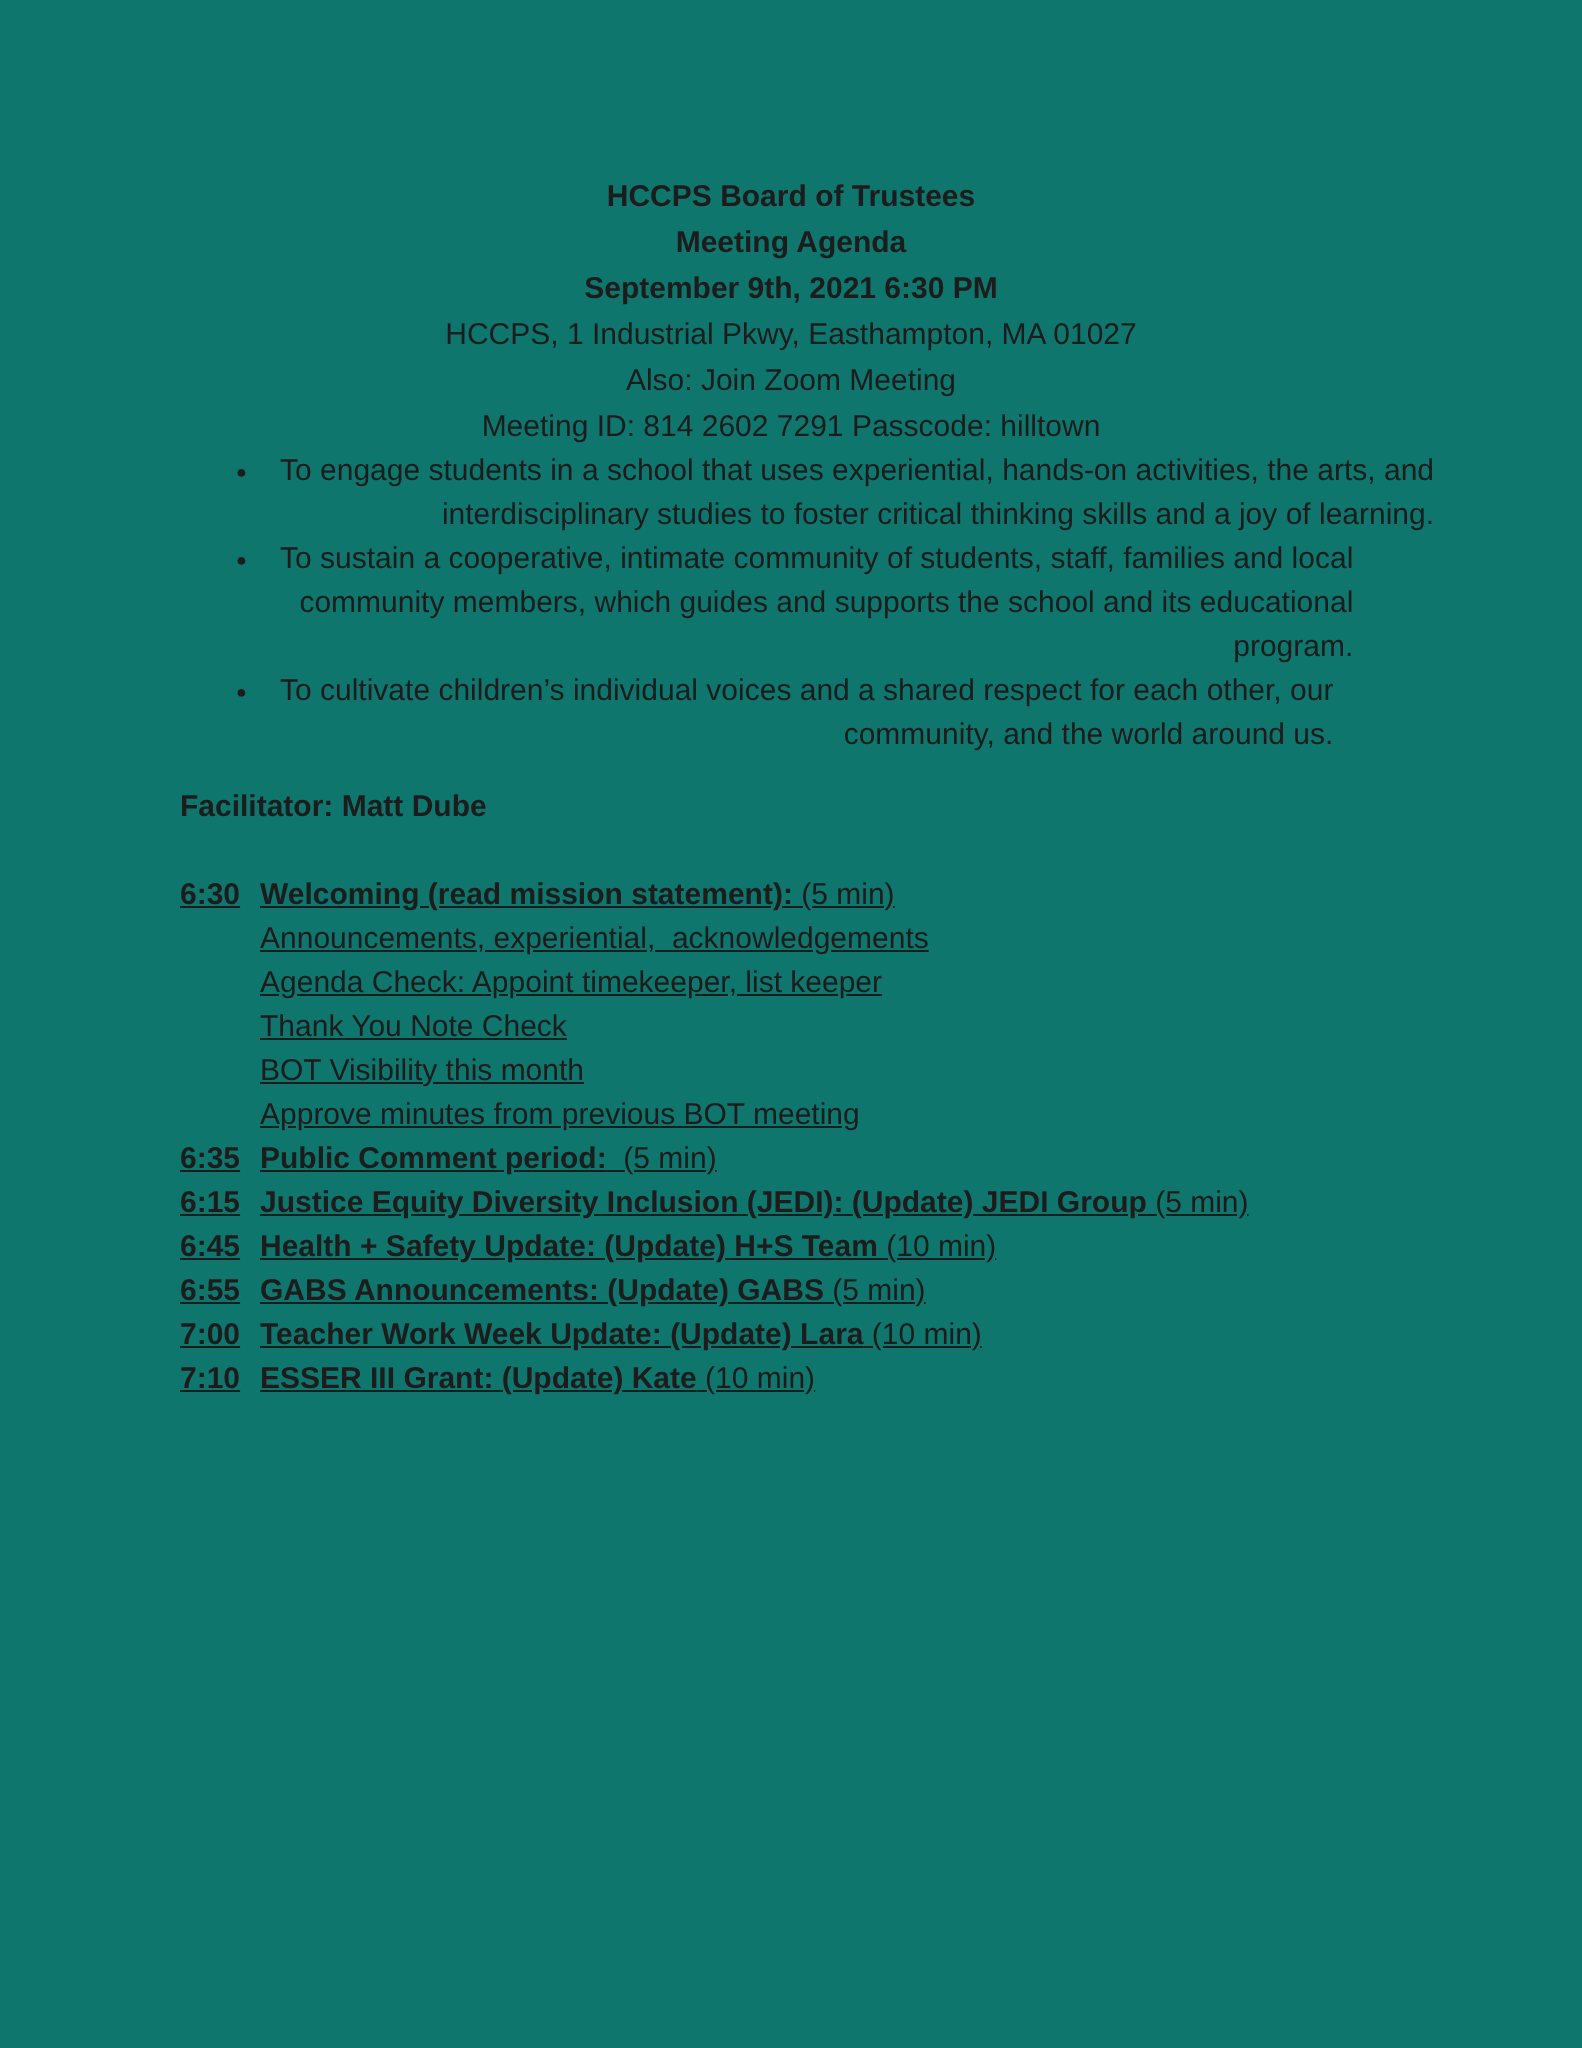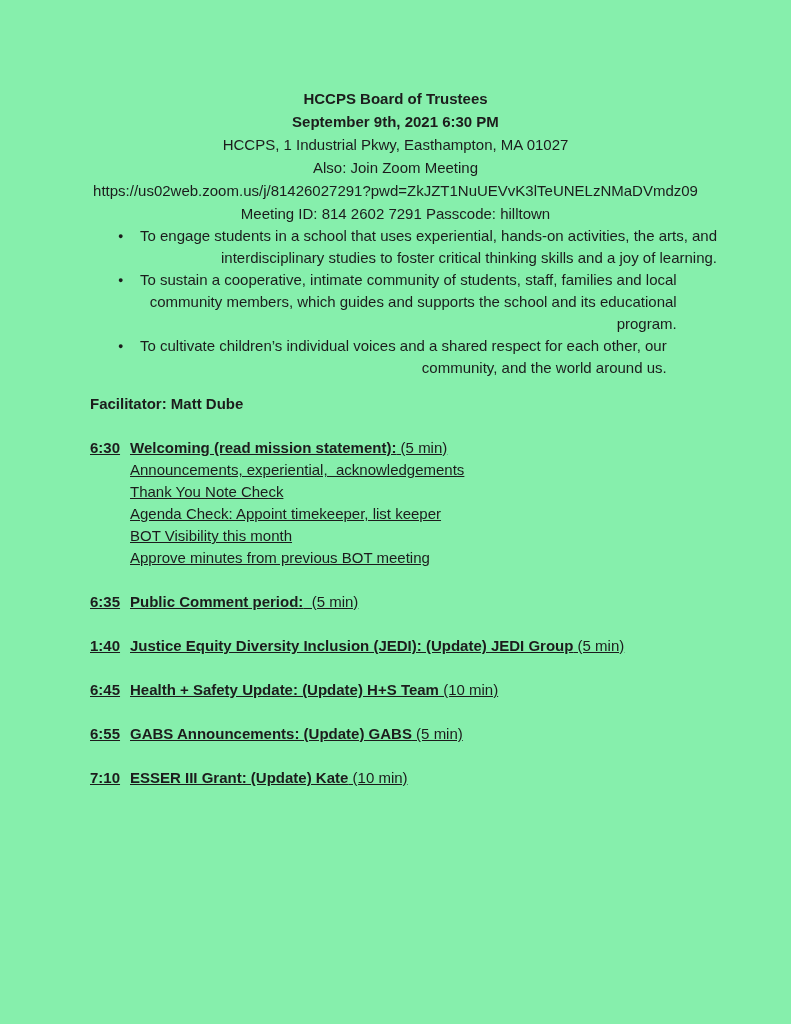--- a/index.html
+++ b/index.html
@@ -5,21 +5,21 @@
   html, body {
     margin: 0;
     padding: 0;
     background: #ffffff;
   }
   .page {
     position: relative;
     width: 791px;
     height: 1024px;
     box-sizing: border-box;
-    background: #86efac;
+    background: #0f766e;
     color: #1c1c1c;
     font-family: "Liberation Sans", sans-serif;
     font-size: 15px;
     padding: 87px 90px 0 90px;
     overflow: hidden;
   }
   
   .doc-header {
     text-align: center;
     line-height: 23px;
@@ -54,42 +54,42 @@
     font-weight: 700;
     line-height: 22px;
   }
   
   .agenda { margin-top: 22px; }
   .agenda-item {
     display: flex;
     line-height: 22px;
     text-decoration: underline;
   }
-  .agenda-item + .agenda-item { margin-top: 22px; }
+  .agenda-item + .agenda-item { }
   .agenda-time {
     flex: 0 0 40px;
     font-weight: 700;
   }
   .agenda-body { flex: 1; }
   .agenda-title-line { white-space: pre; }
   .agenda-title { font-weight: 700; }
   .agenda-duration { font-weight: 400; }
   .sub-line { white-space: pre; }
 </style>
 </head>
 <body>
 
 <div class="page">
 
   <header class="doc-header">
     <div class="h-bold">HCCPS Board of Trustees</div>
+    <div class="h-bold">Meeting Agenda</div>
     <div class="h-bold">September 9th, 2021 6:30 PM</div>
     <div>HCCPS, 1 Industrial Pkwy, Easthampton, MA 01027</div>
     <div>Also: Join Zoom Meeting</div>
-    <div>https://us02web.zoom.us/j/81426027291?pwd=ZkJZT1NuUEVvK3lTeUNELzNMaDVmdz09</div>
     <div>Meeting ID: 814 2602 7291 Passcode: hilltown</div>
   </header>
 
   <section>
     <ul class="mission-list">
       <li>
         <span class="bullet-glyph">●</span>
         <span class="bullet-text">To engage students in a school that uses experiential, hands-on activities, the arts, and
 interdisciplinary studies to foster critical thinking skills and a joy of learning.</span>
       </li>
@@ -109,55 +109,61 @@
 
   <p class="facilitator">Facilitator: Matt Dube</p>
 
   <section class="agenda">
 
     <div class="agenda-item">
       <span class="agenda-time">6:30</span>
       <div class="agenda-body">
         <div class="agenda-title-line"><span class="agenda-title">Welcoming (read mission statement):</span><span class="agenda-duration"> (5 min)</span></div>
         <div class="sub-line">Announcements, experiential,  acknowledgements</div>
+        <div class="sub-line">Agenda Check: Appoint timekeeper, list keeper</div>
         <div class="sub-line">Thank You Note Check</div>
-        <div class="sub-line">Agenda Check: Appoint timekeeper, list keeper</div>
         <div class="sub-line">BOT Visibility this month</div>
         <div class="sub-line">Approve minutes from previous BOT meeting</div>
       </div>
     </div>
 
     <div class="agenda-item">
       <span class="agenda-time">6:35</span>
       <div class="agenda-body">
         <div class="agenda-title-line"><span class="agenda-title">Public Comment period:</span><span class="agenda-duration">  (5 min)</span></div>
       </div>
     </div>
 
     <div class="agenda-item">
-      <span class="agenda-time">1:40</span>
+      <span class="agenda-time">6:15</span>
       <div class="agenda-body">
         <div class="agenda-title-line"><span class="agenda-title">Justice Equity Diversity Inclusion (JEDI): (Update) JEDI Group</span><span class="agenda-duration"> (5 min)</span></div>
       </div>
     </div>
 
     <div class="agenda-item">
       <span class="agenda-time">6:45</span>
       <div class="agenda-body">
         <div class="agenda-title-line"><span class="agenda-title">Health + Safety Update: (Update) H+S Team</span><span class="agenda-duration"> (10 min)</span></div>
       </div>
     </div>
 
     <div class="agenda-item">
       <span class="agenda-time">6:55</span>
       <div class="agenda-body">
         <div class="agenda-title-line"><span class="agenda-title">GABS Announcements: (Update) GABS</span><span class="agenda-duration"> (5 min)</span></div>
       </div>
     </div>
 
+    <div class="agenda-item">
+      <span class="agenda-time">7:00</span>
+      <div class="agenda-body">
+        <div class="agenda-title-line"><span class="agenda-title">Teacher Work Week Update: (Update) Lara</span><span class="agenda-duration"> (10 min)</span></div>
+      </div>
+    </div>
 
     <div class="agenda-item">
       <span class="agenda-time">7:10</span>
       <div class="agenda-body">
         <div class="agenda-title-line"><span class="agenda-title">ESSER III Grant: (Update) Kate</span><span class="agenda-duration"> (10 min)</span></div>
       </div>
     </div>
 
   </section>
 

